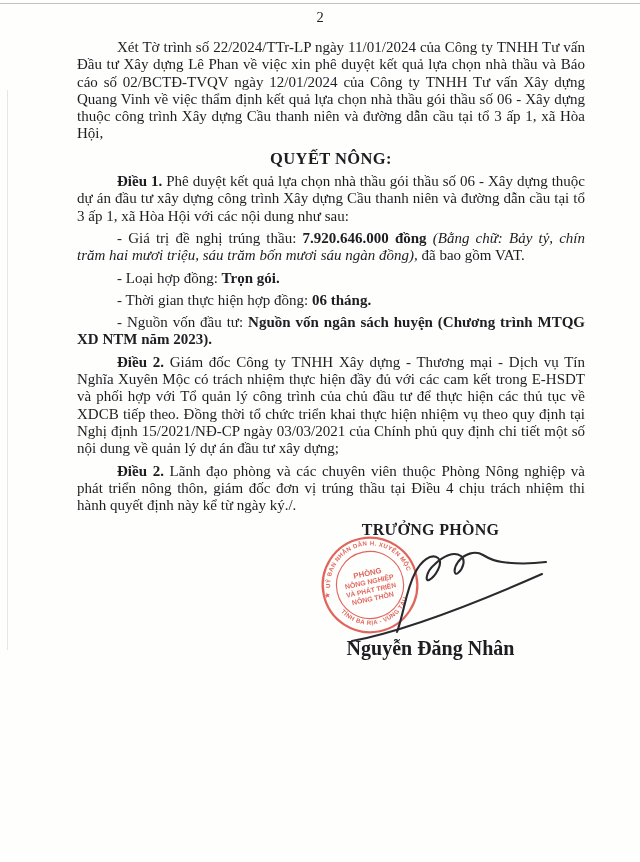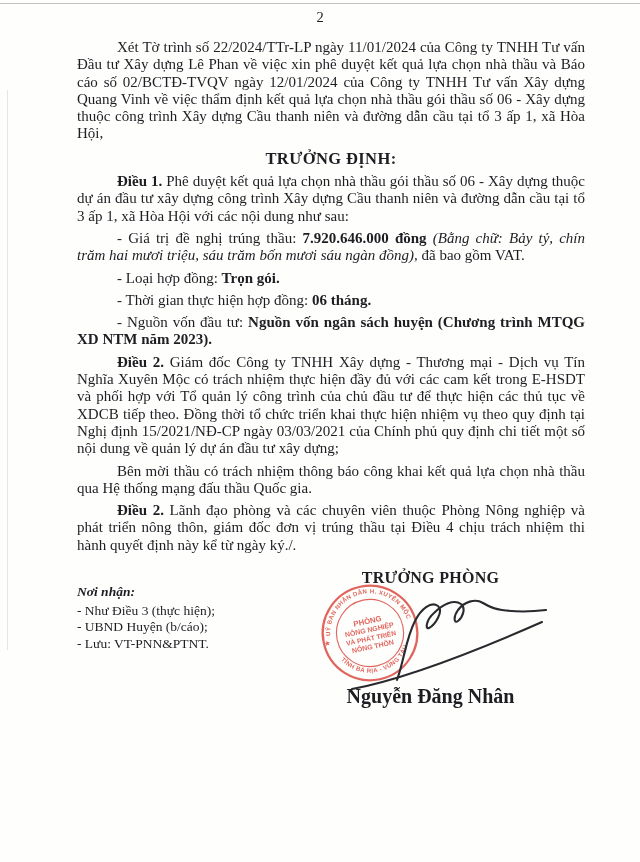--- a/index.html
+++ b/index.html
@@ -20,21 +20,21 @@
     font-size:15px;line-height:17.3px;text-align:justify;
   }
   .textblock p{margin:0 0 5px 0;text-indent:40px;}
   p.heading{
     text-align:center;text-indent:0;
     font-weight:bold;font-size:16.5px;letter-spacing:.4px;
     margin:7px 0 6px 0;
   }
   .it{font-style:italic;margin-top:38px;}
   .bd{font-weight:bold;}
-  .footer{position:relative;height:205px;margin-top:14px;}
+  .footer{position:relative;height:205px;margin-top:6px;}
   .sign-title{
     position:absolute;left:338px;top:1px;width:185px;
     text-align:center;font-weight:bold;font-size:16px;letter-spacing:.3px;
   }
   .noi-nhan{position:absolute;left:77px;top:16px;font-size:13.5px;line-height:16.5px;}
   .noi-nhan .nn-head{font-weight:bold;font-style:italic;margin-bottom:2px;}
   .stamp{position:absolute;left:318px;top:13px;width:104px;height:104px;transform:rotate(-12deg);opacity:.88;}
   .signature{position:absolute;left:342px;top:8px;width:212px;height:118px;}
   .sign-name{
     position:absolute;left:338px;top:117px;width:185px;
@@ -47,50 +47,43 @@
 <div class="page">
   <div class="scan-top-edge"></div>
   <div class="scan-left-edge"></div>
 
   <div class="pageno">2</div>
 
   <div class="textblock">
 
     <p>Xét Tờ trình số 22/2024/TTr-LP ngày 11/01/2024 của Công ty TNHH Tư vấn Đầu tư Xây dựng Lê Phan về việc xin phê duyệt kết quả lựa chọn nhà thầu và Báo cáo số 02/BCTĐ-TVQV ngày 12/01/2024 của Công ty TNHH Tư vấn Xây dựng Quang Vinh về việc thẩm định kết quả lựa chọn nhà thầu gói thầu số 06 - Xây dựng thuộc công trình Xây dựng Cầu thanh niên và đường dẫn cầu tại tổ 3 ấp 1, xã Hòa Hội,</p>
 
-    <p class="heading">TRƯỞNG ĐỊNH:</p>
+    <p class="heading">QUYẾT NÔNG:</p>
 
     <p><span class="bd">Điều 1. </span><span>Phê duyệt kết quả lựa chọn nhà thầu gói thầu số 06 - Xây dựng thuộc dự án đầu tư xây dựng công trình Xây dựng Cầu thanh niên và đường dẫn cầu tại tổ 3 ấp 1, xã Hòa Hội  với các nội dung như sau:</span></p>
 
 
     <p><span>- Giá trị đề nghị trúng thầu: </span><span class="bd">7.920.646.000 đồng </span><span class="it">(Bằng chữ: Bảy tỷ, chín trăm hai mươi triệu, sáu trăm bốn mươi sáu ngàn đồng),</span><span> đã bao gồm VAT.</span></p>
 
     <p><span>- Loại hợp đồng: </span><span class="bd">Trọn gói.</span></p>
 
     <p><span>- Thời gian thực hiện hợp đồng: </span><span class="bd">06 tháng.</span></p>
 
     <p><span>- Nguồn vốn đầu tư: </span><span class="bd">Nguồn vốn ngân sách huyện (Chương trình MTQG XD NTM năm 2023).</span></p>
 
     <p><span class="bd">Điều 2. </span><span>Giám đốc Công ty TNHH Xây dựng - Thương mại - Dịch vụ Tín Nghĩa Xuyên Mộc có trách nhiệm thực hiện đầy đủ với các cam kết trong E-HSDT và phối hợp với Tổ quản lý công trình của chủ đầu tư để thực hiện các thủ tục về XDCB tiếp theo. Đồng thời tổ chức triển khai thực hiện nhiệm vụ theo quy định tại Nghị định 15/2021/NĐ-CP ngày 03/03/2021 của Chính phủ quy định chi tiết một số nội dung về quản lý dự án đầu tư xây dựng;</span></p>
 
-    <p>Bên mời thầu có trách nhiệm thông báo công khai kết quả lựa chọn nhà thầu qua Hệ thống mạng đấu thầu Quốc gia.</p>
 
     <p><span class="bd">Điều 2. </span><span>Lãnh đạo phòng và các chuyên viên thuộc Phòng Nông nghiệp và phát triển nông thôn, giám đốc đơn vị trúng thầu tại Điều 4 chịu trách nhiệm thi hành quyết định này kể từ ngày ký./.</span></p>
   </div>
 
   <div class="footer">
 
     <div class="sign-title">TRƯỞNG PHÒNG</div>
 
-    <div class="noi-nhan">
-      <div class="nn-head">Nơi nhận:</div>
-      <div>- Như Điều 3 (thực hiện);</div>
-      <div>- UBND Huyện (b/cáo);</div>
-      <div>- Lưu: VT-PNN&amp;PTNT.</div>
-    </div>
 
     <svg class="stamp" viewBox="0 0 110 110">
       <g fill="none" stroke="#dd5147">
         <circle cx="55" cy="55" r="50" stroke-width="2.4"></circle>
         <circle cx="55" cy="55" r="35.5" stroke-width="1.2"></circle>
       </g>
       <defs>
         <path id="arcTop" d="M 13,55 A 42,42 0 1 1 97,55"></path>
         <path id="arcBot" d="M 13,55 A 42,42 0 0 0 97,55"></path>
       </defs>

